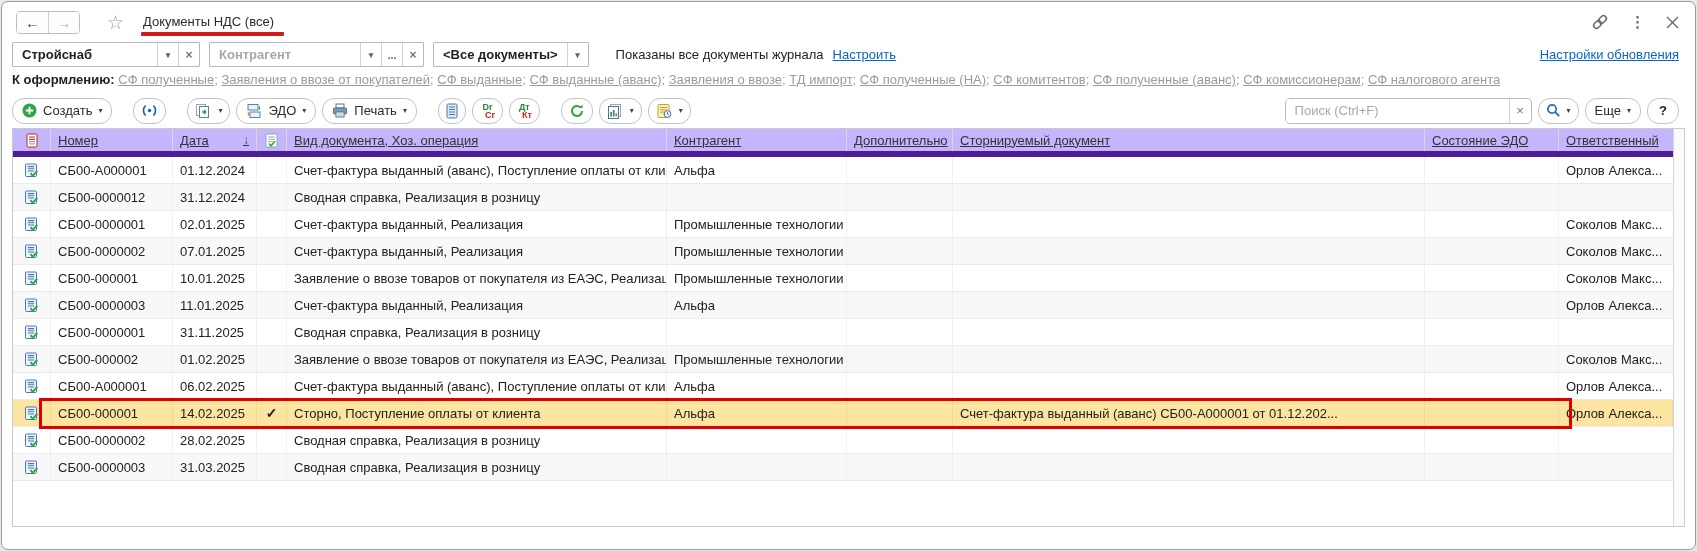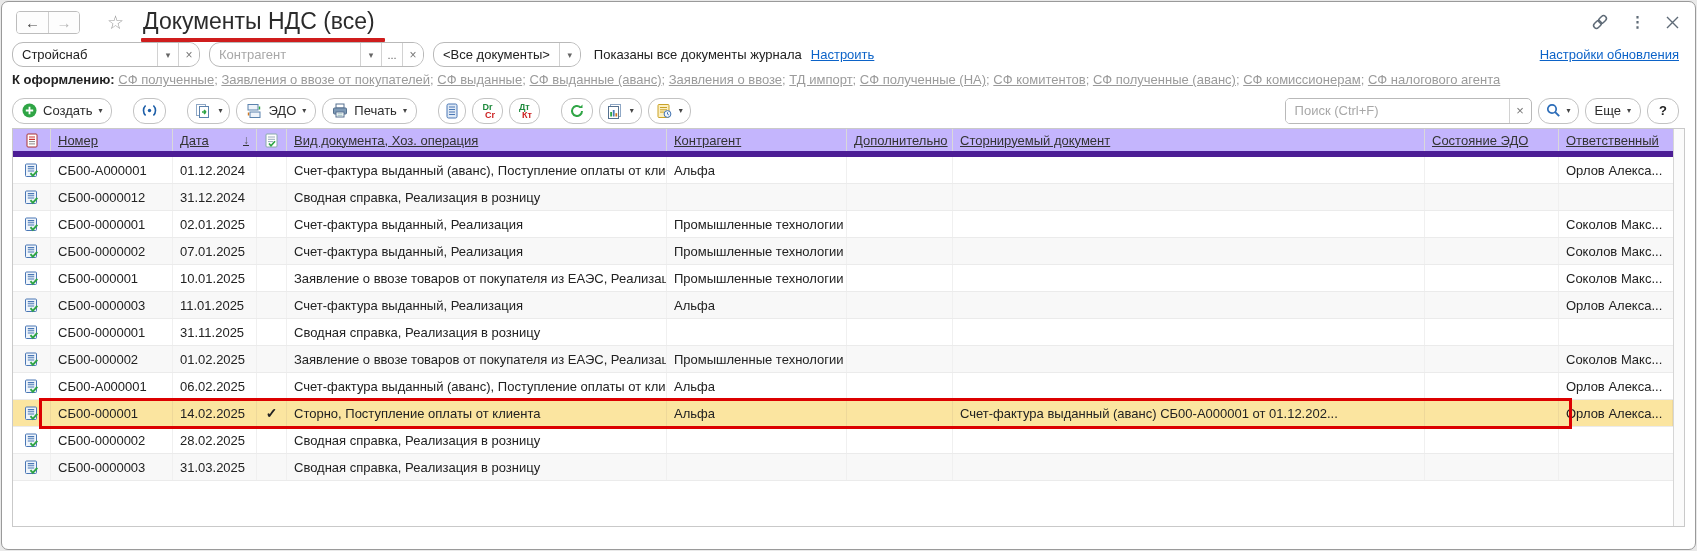--- a/index.html
+++ b/index.html
@@ -10,33 +10,33 @@
     font-size:13px; color:#333;
   }
   
   .titlebar { display:flex; align-items:center; padding:7px 16px 4px 14px; height:37px; }
   .nav-group { display:inline-flex; border:1px solid #bdbdbd; border-radius:4px; overflow:hidden; height:23px; }
   .nav-btn { width:31px; display:flex; align-items:center; justify-content:center; background:#fdfdfd; font-size:15px; cursor:pointer; }
   .nav-btn + .nav-btn { border-left:1px solid #cfcfcf; }
   .nav-back { color:#444; }
   .nav-fwd { color:#b5b5b5; }
   .star { margin-left:27px; font-size:19px; color:#9a9a9a; line-height:1; }
-  .page-title { margin-left:19px; font-size:23px; color:#2b2b2b; position:relative; padding-bottom:1px; }
+  .page-title { margin-left:19px; font-size:13px; color:#2b2b2b; position:relative; padding-bottom:1px; }
   .page-title .red-underline { position:absolute; left:-2px; right:-10px; bottom:-6px; height:4px; background:#cf1d1d; border-radius:1px; }
   .title-right { margin-left:auto; display:flex; align-items:center; gap:21px; color:#5f6b77; }
   .title-right .tr-icon { display:flex; align-items:center; cursor:pointer; }
   .dots-icon { font-size:15px; color:#5f6b77; letter-spacing:0; font-weight:bold; }
   
   .filter-row { display:flex; align-items:center; padding:3px 16px 3px 10px; height:31px; gap:9px; }
-  .combo { display:inline-flex; align-items:stretch; border:1px solid #b9b9b9; border-radius:11px; height:25px; background:#fff; overflow:hidden; }
+  .combo { display:inline-flex; align-items:stretch; border:1px solid #b9b9b9; border-radius:1px; height:25px; background:#fff; overflow:hidden;font-weight:bold; }
   .combo-value { display:flex; align-items:center; padding:0 9px; color:#222; }
   .combo-value.placeholder { color:#a8a8a8; }
   .combo-btn { width:21px; display:flex; align-items:center; justify-content:center; border-left:1px solid #d2d2d2; color:#666; font-size:9px; background:#fff; cursor:pointer; }
   .combo-btn.xbtn { font-size:12px; color:#777; }
-  .shown-text { margin-left:4px; color:#222; }
+  .shown-text { margin-left:18px; color:#222; }
   .link-blue { color:#0c63c8; text-decoration:underline; cursor:pointer; }
   .filter-row .right-link { margin-left:auto; }
   
   .links-row { padding:2px 16px 4px 10px; height:24px; white-space:nowrap; overflow:hidden; }
   .links-row .lbl { font-weight:bold; color:#222; }
   .gray-link { color:#9b9b9b; text-decoration:underline; cursor:pointer; }
   .links-row .sep { color:#9b9b9b; }
   
   .toolbar { display:flex; align-items:center; padding:4px 16px 5px 10px; height:34px; gap:6px; }
   .tbtn { display:inline-flex; align-items:center; gap:6px; height:26px; padding:0 9px;

